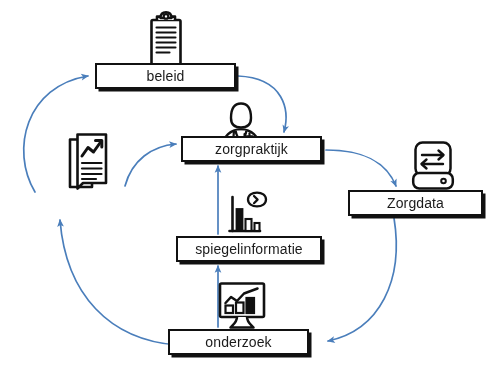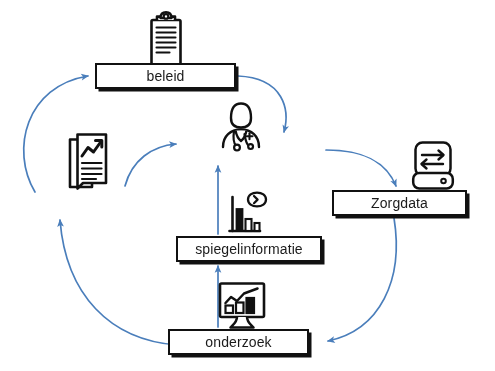--- a/index.html
+++ b/index.html
@@ -12,21 +12,21 @@
   .node{position:absolute;box-sizing:border-box;background:#fff;
         border:2.4px solid #111111;display:flex;align-items:center;
         justify-content:center;z-index:4;
         box-shadow:3px 3px 0 -0.5px #111111;}
   .node .lbl{font-size:14px;color:#1b1b1b;letter-spacing:.1px;
              line-height:1;white-space:nowrap;}
 
   
   #node-beleid        {left: 95px; top: 63px;  width:141px; height:26px;}
   #node-zorgpraktijk  {left:181px; top:136px;  width:141px; height:26px;}
-  #node-zorgdata      {left:332px; top:190px;  width:135px; height:26px;}
+  #node-zorgdata      {left:348px; top:190px;  width:135px; height:26px;}
   #node-onderzoek     {left:168px; top:329px;  width:141px; height:26px;}
   #node-spiegel       {left:176px; top:236px;  width:146px; height:26px;align-items:center;}
   #node-kennis        {left:  8px; top:190px;  width:145px; height:26px;}
 
   
   .icon{position:absolute;z-index:3;}
   #icon-clipboard {left:145px; top:11px;}
   #icon-doctor    {left:216px; top:101px;}
   #icon-server    {left:410px; top:140px;}
   #icon-monitor   {left:216px; top:281px;}
@@ -163,20 +163,23 @@
         <line x1="16" y1="42" x2="35.5" y2="42"></line>
         <line x1="16" y1="47" x2="30" y2="47"></line>
       </g>
     </svg>
   </div>
 
   <div class="node" id="node-beleid">
     <span class="lbl">beleid</span>
   </div>
 
+  <div class="node" id="node-zorgpraktijk">
+    <span class="lbl">zorgpraktijk</span>
+  </div>
 
   <div class="node" id="node-zorgdata">
     <span class="lbl">Zorgdata</span>
   </div>
 
   <div class="node" id="node-onderzoek">
     <span class="lbl">onderzoek</span>
   </div>
 
   <div class="node" id="node-spiegel">

